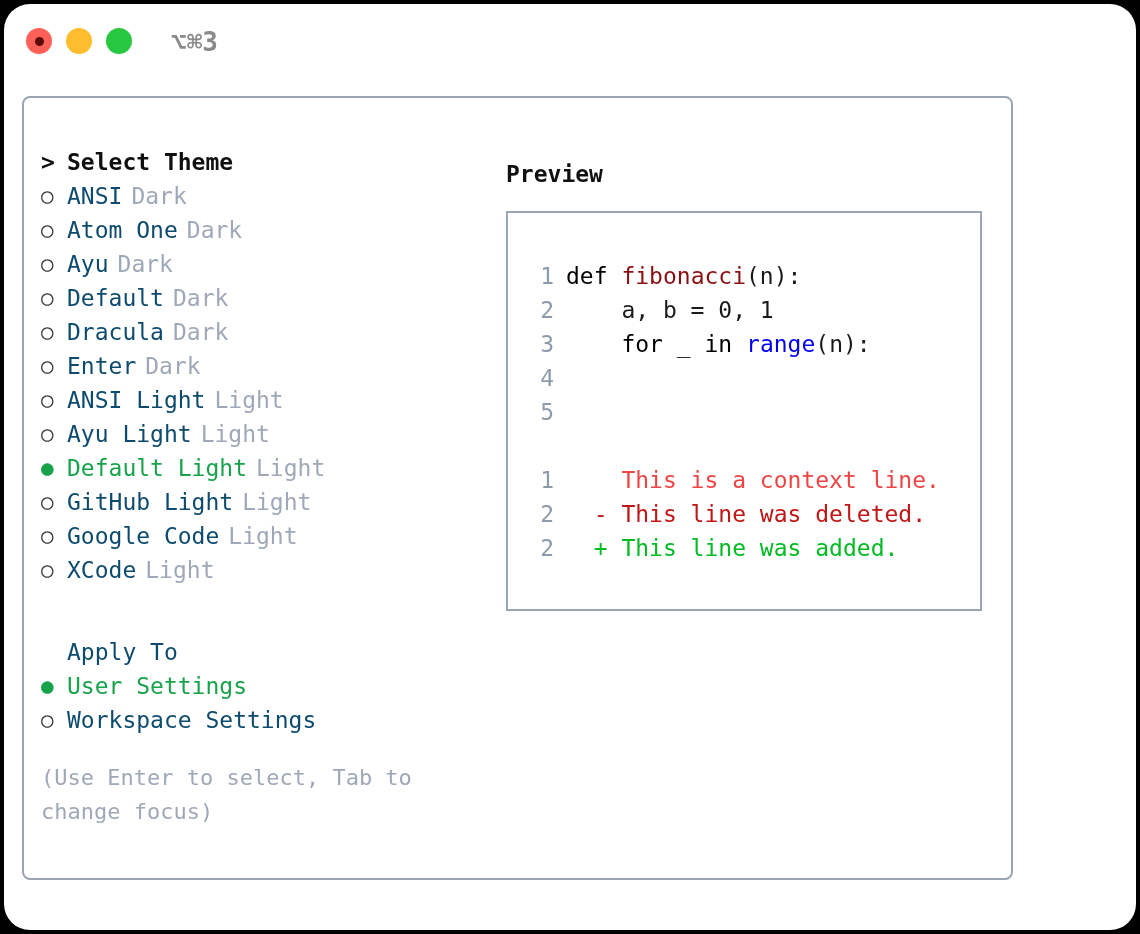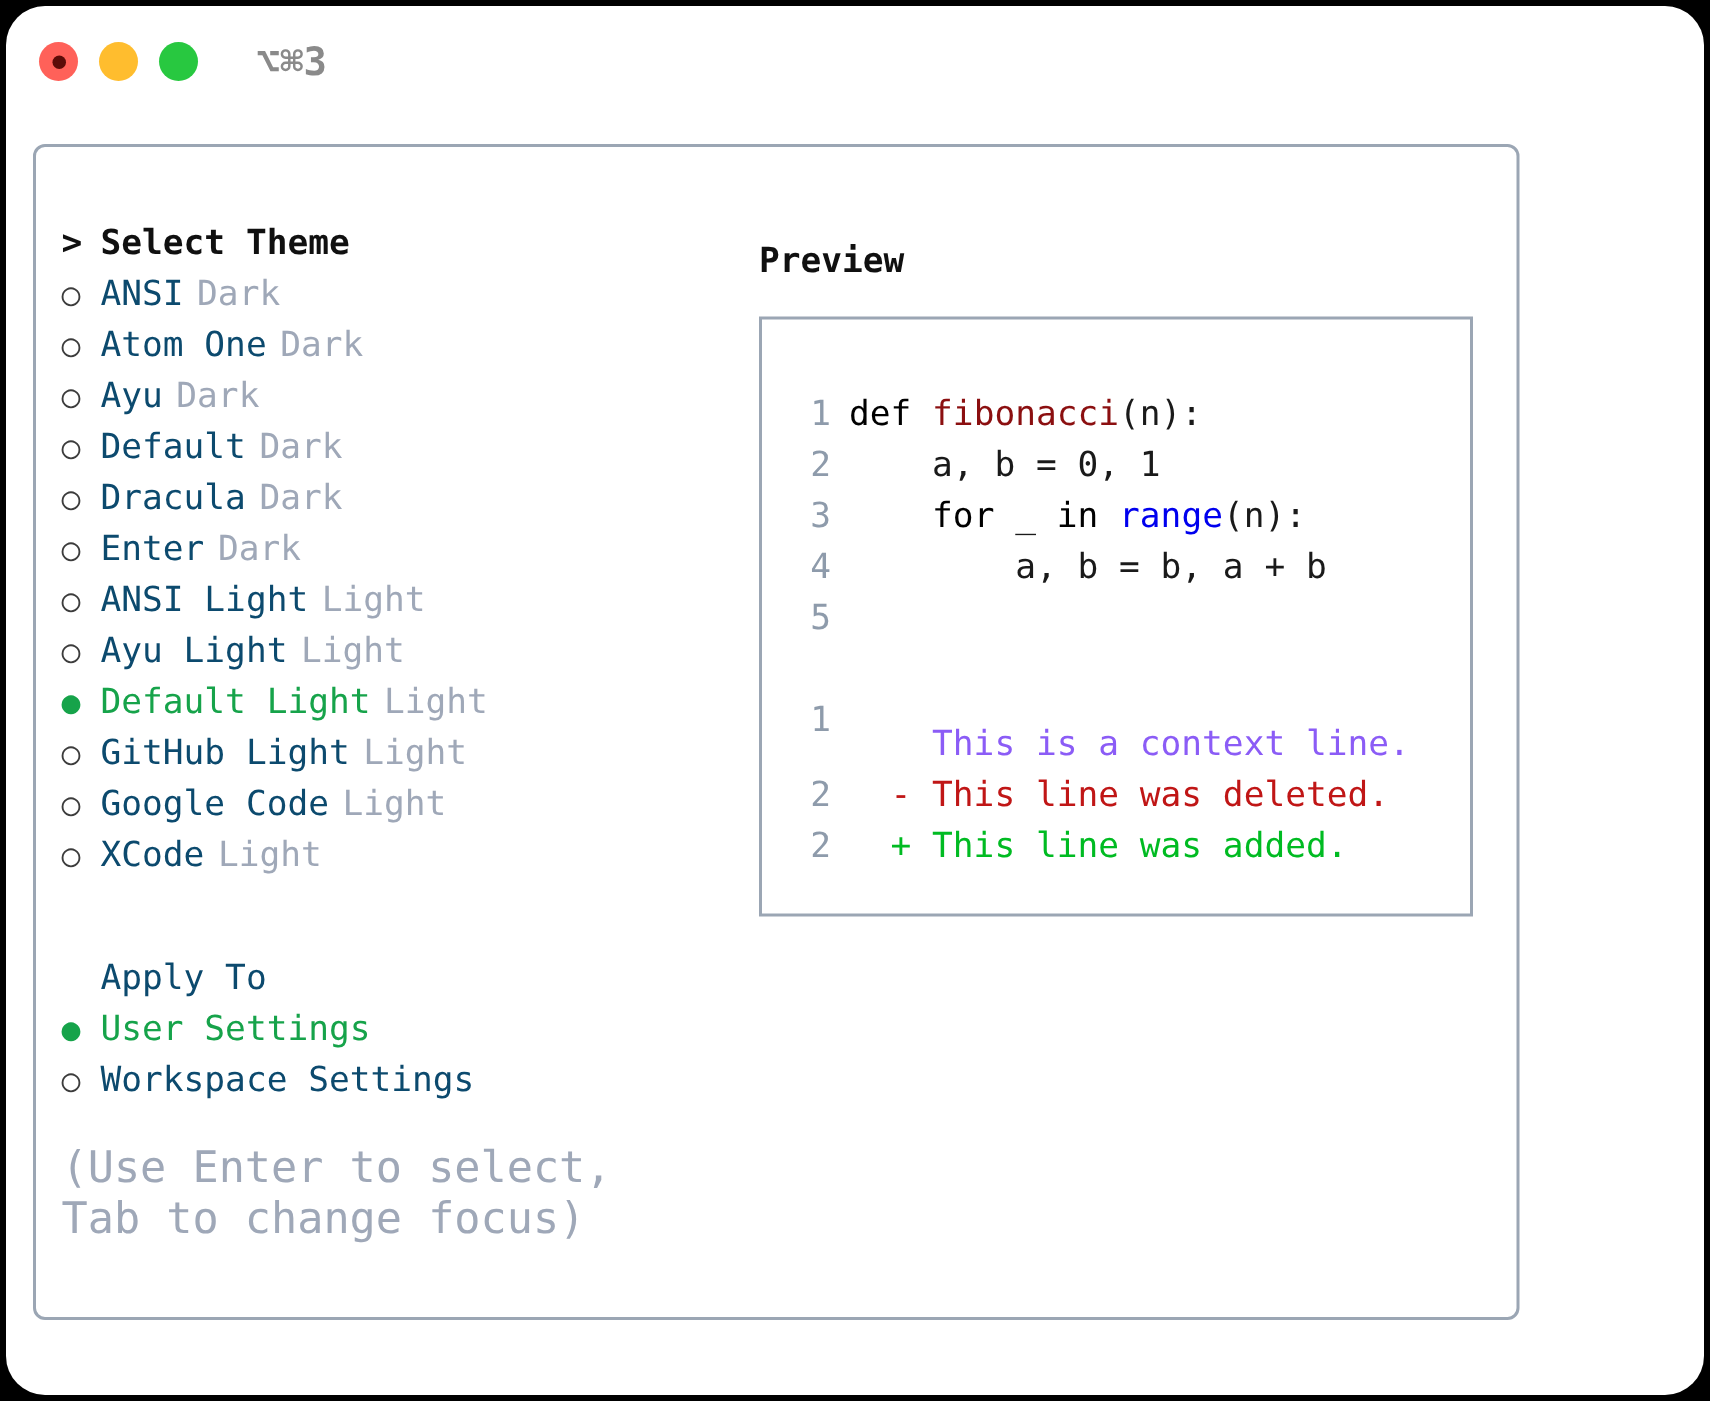--- a/index.html
+++ b/index.html
@@ -122,21 +122,21 @@
     color: #9fa8b8;
     margin-left: 9px;
   }
 
   .section-gap { height: 48px; }
   .small-gap { height: 22px; }
 
   .hint {
     margin-top: 2px;
     width: 405px;
-    font-size: 29px;
+    font-size: 22px;
     line-height: 34px;
     color: #9fa8b8;
   }
 
   
   .right-col {
     position: absolute;
     left: 482px;
     top: 59px;
     width: 490px;
@@ -173,21 +173,21 @@
     color: #8e9bab;
     margin-right: 12px;
   }
 
   .code-text { color: #1a1a1a; }
   .kw  { color: #000000; }
   .fn  { color: #8b0f10; }
   .bi  { color: #0000ee; }
 
   .diff-gap { height: 34px; }
-  .d-ctx { color: #8b5cf6; margin-top: 16px; }
+  .d-ctx { color: #ef4444; }
   .d-del { color: #c01616; }
   .d-add { color: #00bb22; }
 </style>
 </head>
 <body>
 
 <div class="window">
 
   <div class="titlebar">
     <div class="dot dot-close">
@@ -239,21 +239,21 @@
       <div class="hint">(Use Enter to select, Tab to change focus)</div>
     </div>
 
     <div class="right-col">
       <div class="preview-title">Preview</div>
       <div class="preview-box">
         <div id="code-block">
             <div class="code-line"><span class="lineno">1</span><span><span class="kw">def </span><span class="fn">fibonacci</span><span class="code-text">(n):</span></span></div>
             <div class="code-line"><span class="lineno">2</span><span><span class="code-text">    a, b = 0, 1</span></span></div>
             <div class="code-line"><span class="lineno">3</span><span><span class="code-text">    </span><span class="kw">for</span><span class="code-text"> _ </span><span class="kw">in</span><span class="code-text"> </span><span class="bi">range</span><span class="code-text">(n):</span></span></div>
-            <div class="code-line"><span class="lineno">4</span><span><span class="code-text">        a, b = b, a + b</span></span></div>
+            <div class="code-line"><span class="lineno">4</span></div>
             <div class="code-line"><span class="lineno">5</span></div>
           </div>
         <div class="diff-gap"></div>
         <div id="diff-block">
             <div class="code-line"><span class="lineno">1</span><span class="d-ctx">    This is a context line.</span></div>
             <div class="code-line"><span class="lineno">2</span><span class="d-del">  - This line was deleted.</span></div>
             <div class="code-line"><span class="lineno">2</span><span class="d-add">  + This line was added.</span></div>
           </div>
       </div>
     </div>

